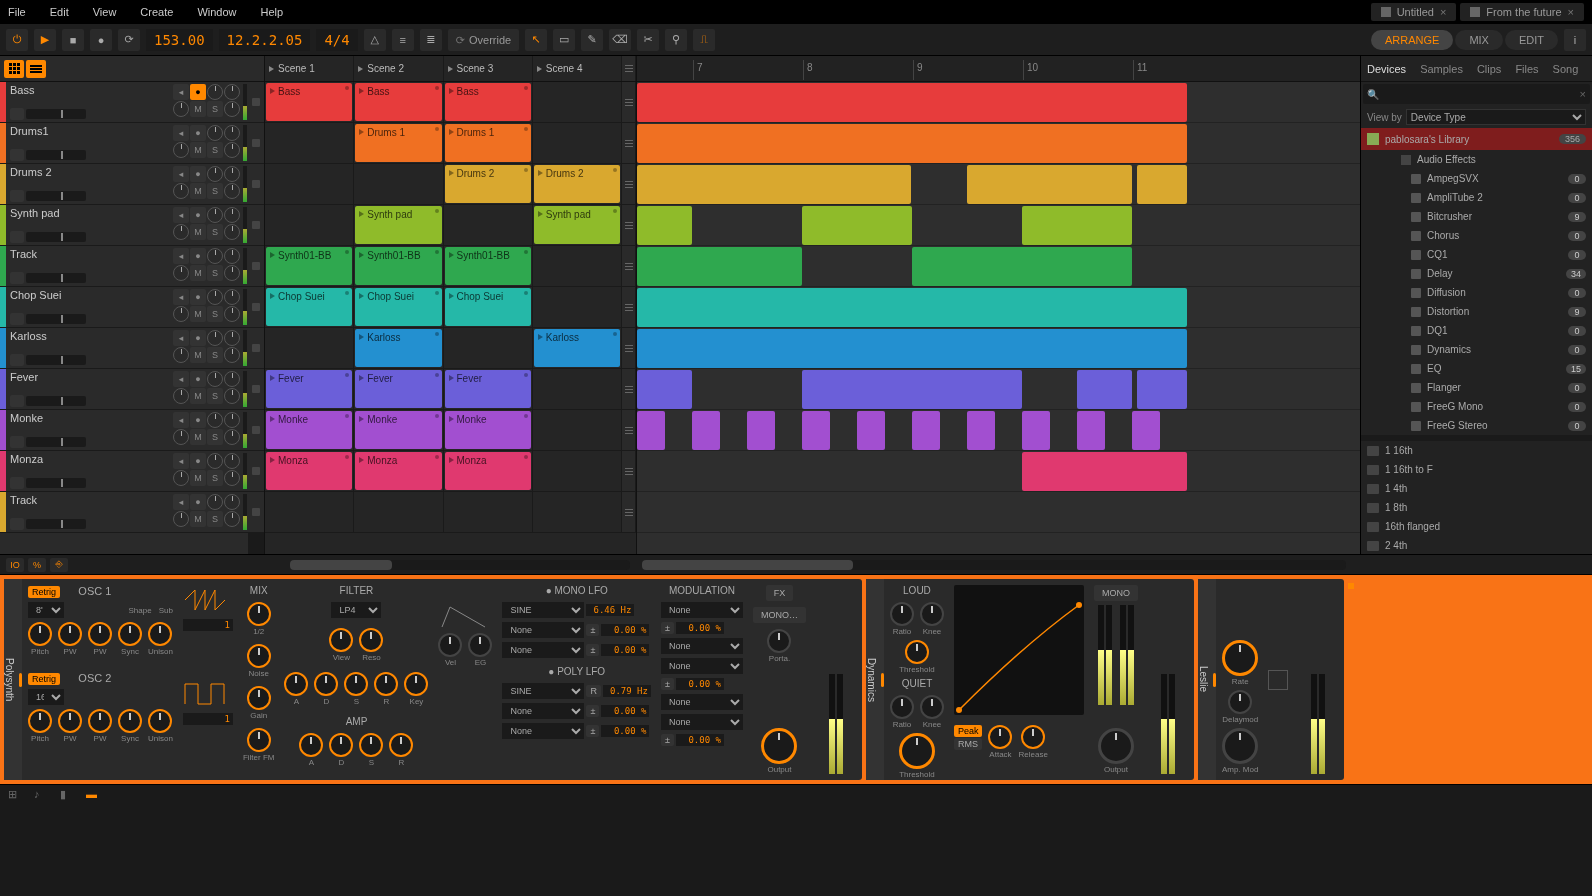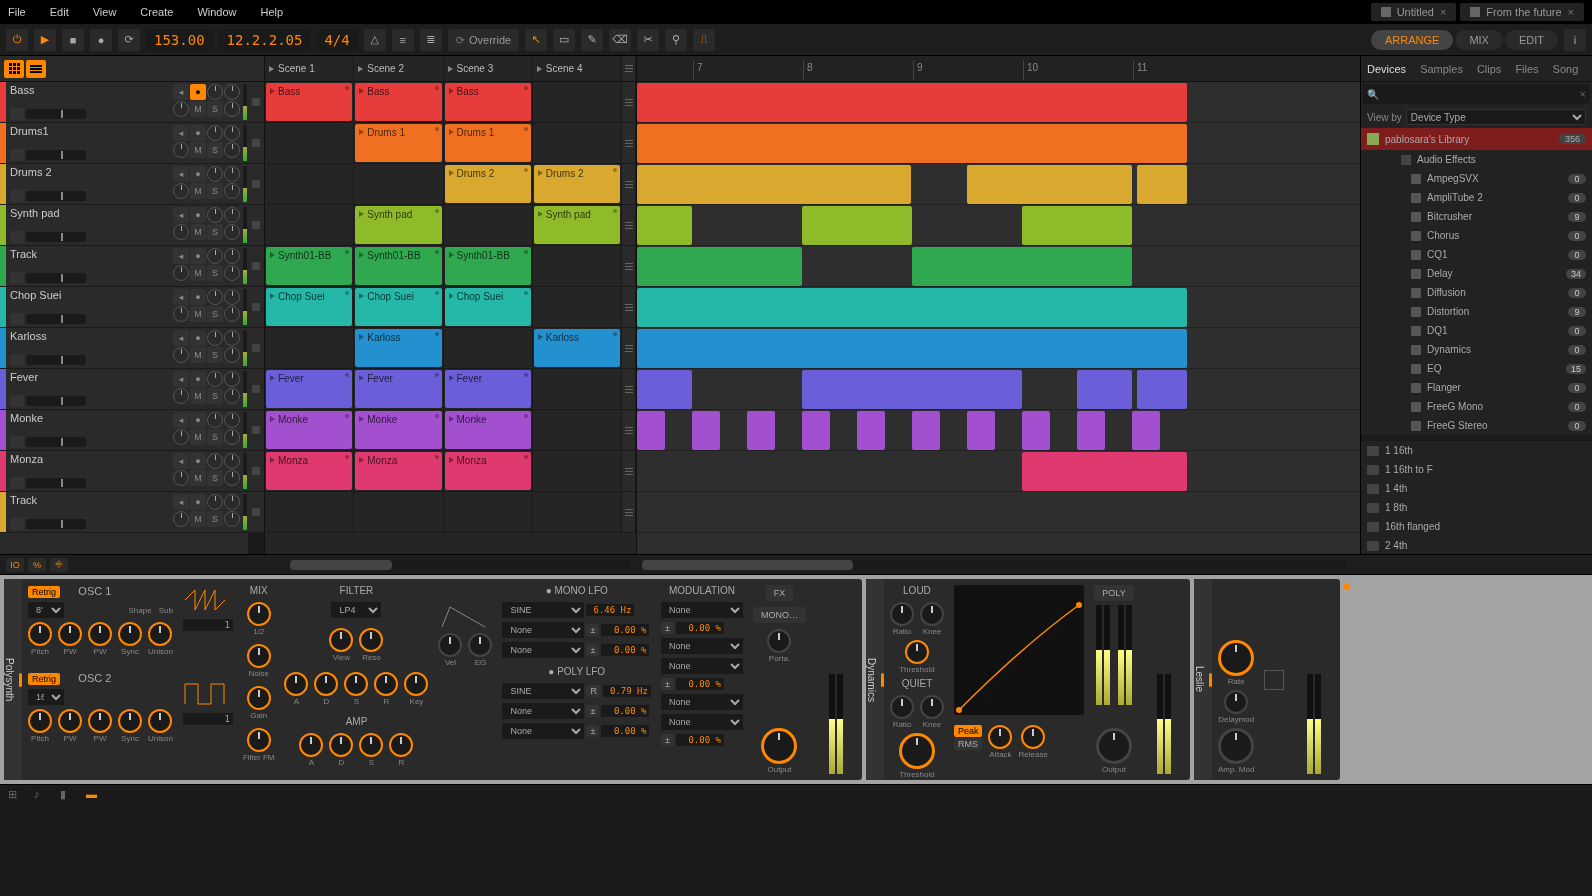--- a/index.html
+++ b/index.html
@@ -85,21 +85,21 @@
 .browser-divider { height:6px; background:#1a1a1a; }
 .clip-list { flex:1; overflow:hidden; }
 .clip-li { height:19px; display:flex; align-items:center; padding:0 6px; gap:6px; font-size:10px; color:#aaa; cursor:pointer; }
 .ci-icon { width:12px; height:10px; background:#444; border-radius:1px; }
 
 .io-bar { height:20px; background:#1e1e1e; display:flex; align-items:center; padding:0 6px; gap:4px; border-top:1px solid #000; }
 .io-btn { width:18px; height:14px; background:#2a2a2a; border-radius:2px; color:#ff8800; font-size:9px; display:flex; align-items:center; justify-content:center; }
 .scroll-h { flex:1; height:10px; background:#1a1a1a; border-radius:4px; margin:0 4px; position:relative; }
 .scroll-h::after { content:''; position:absolute; left:0; width:30%; height:100%; background:#444; border-radius:4px; }
 
-.devices { height:210px; background:#a3a3a3; border-top:1px solid #000; display:flex; padding:4px; gap:4px; overflow:hidden; }
+.devices { height:210px; background:#f97316; border-top:1px solid #000; display:flex; padding:4px; gap:4px; overflow:hidden; }
 .device { background:#2a2a2a; border-radius:3px; display:flex; }
 .device-handle { width:18px; background:#333; display:flex; flex-direction:column; align-items:center; padding:4px 0; gap:4px; writing-mode:vertical-rl; }
 .device-power { width:14px; height:14px; background:#ff8800; border-radius:2px; }
 .device-body { padding:6px; display:flex; gap:10px; }
 .device-sec { display:flex; flex-direction:column; gap:4px; }
 .device-sec-title { color:#aaa; font-size:10px; text-align:center; margin-bottom:2px; }
 .retrig { background:#ff8800; color:#000; font-size:9px; padding:1px 4px; border-radius:2px; display:inline-block; }
 .knob-row { display:flex; gap:6px; align-items:flex-end; }
 .knob-wrap { display:flex; flex-direction:column; align-items:center; gap:1px; }
 .knob { width:24px; height:24px; border-radius:50%; background:#1a1a1a; border:2px solid #444; position:relative; }
@@ -1326,21 +1326,21 @@
               <div class="knob on"></div>
               <span class="knob-label">Attack</span>
             </div>
           <div class="knob-wrap">
               <div class="knob on"></div>
               <span class="knob-label">Release</span>
             </div>
         </div>
       </div>
       <div class="device-sec" style="align-items:center">
-        <div class="fx-btn">POLY</div>
+        <div class="fx-btn">MONO</div>
         <div class="dyn-meters">
             <div class="vm"></div>
             <div class="vm"></div>
             <div style="width:4px"></div>
             <div class="vm"></div>
             <div class="vm"></div>
           </div>
         <div class="knob-wrap" style="margin-top:auto">
             <div class="knob knob-big"></div>
             <span class="knob-label">Output</span>

